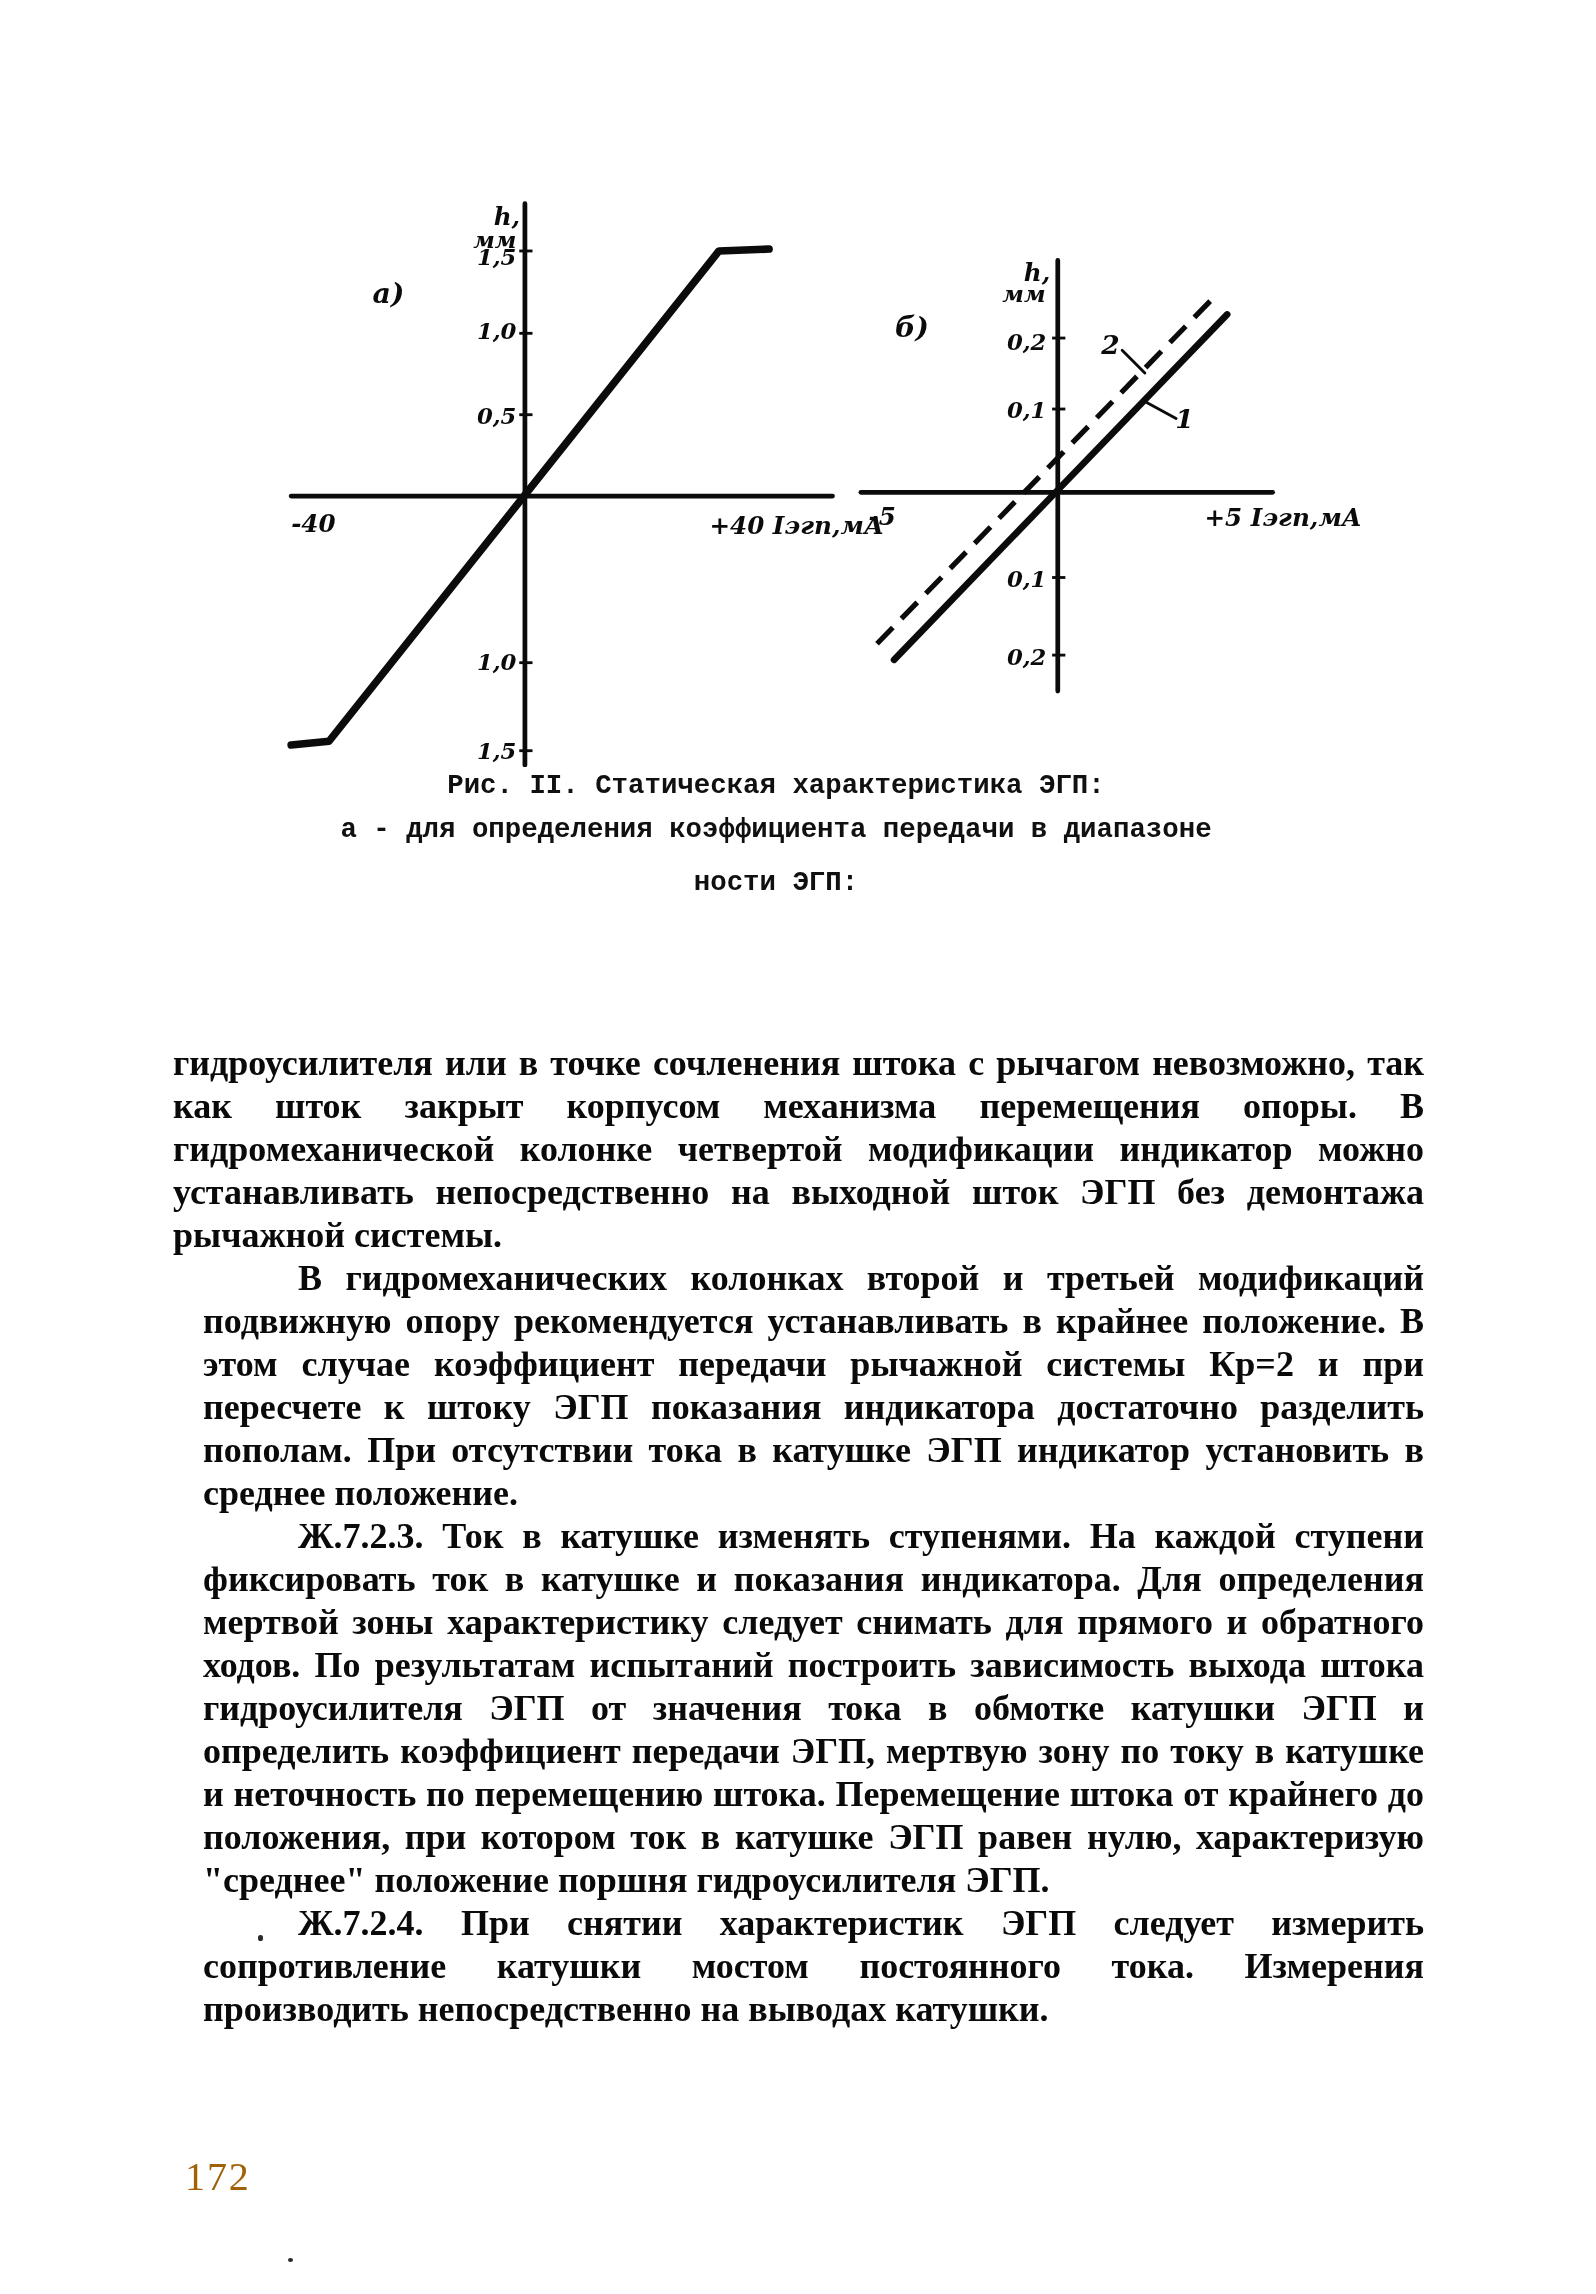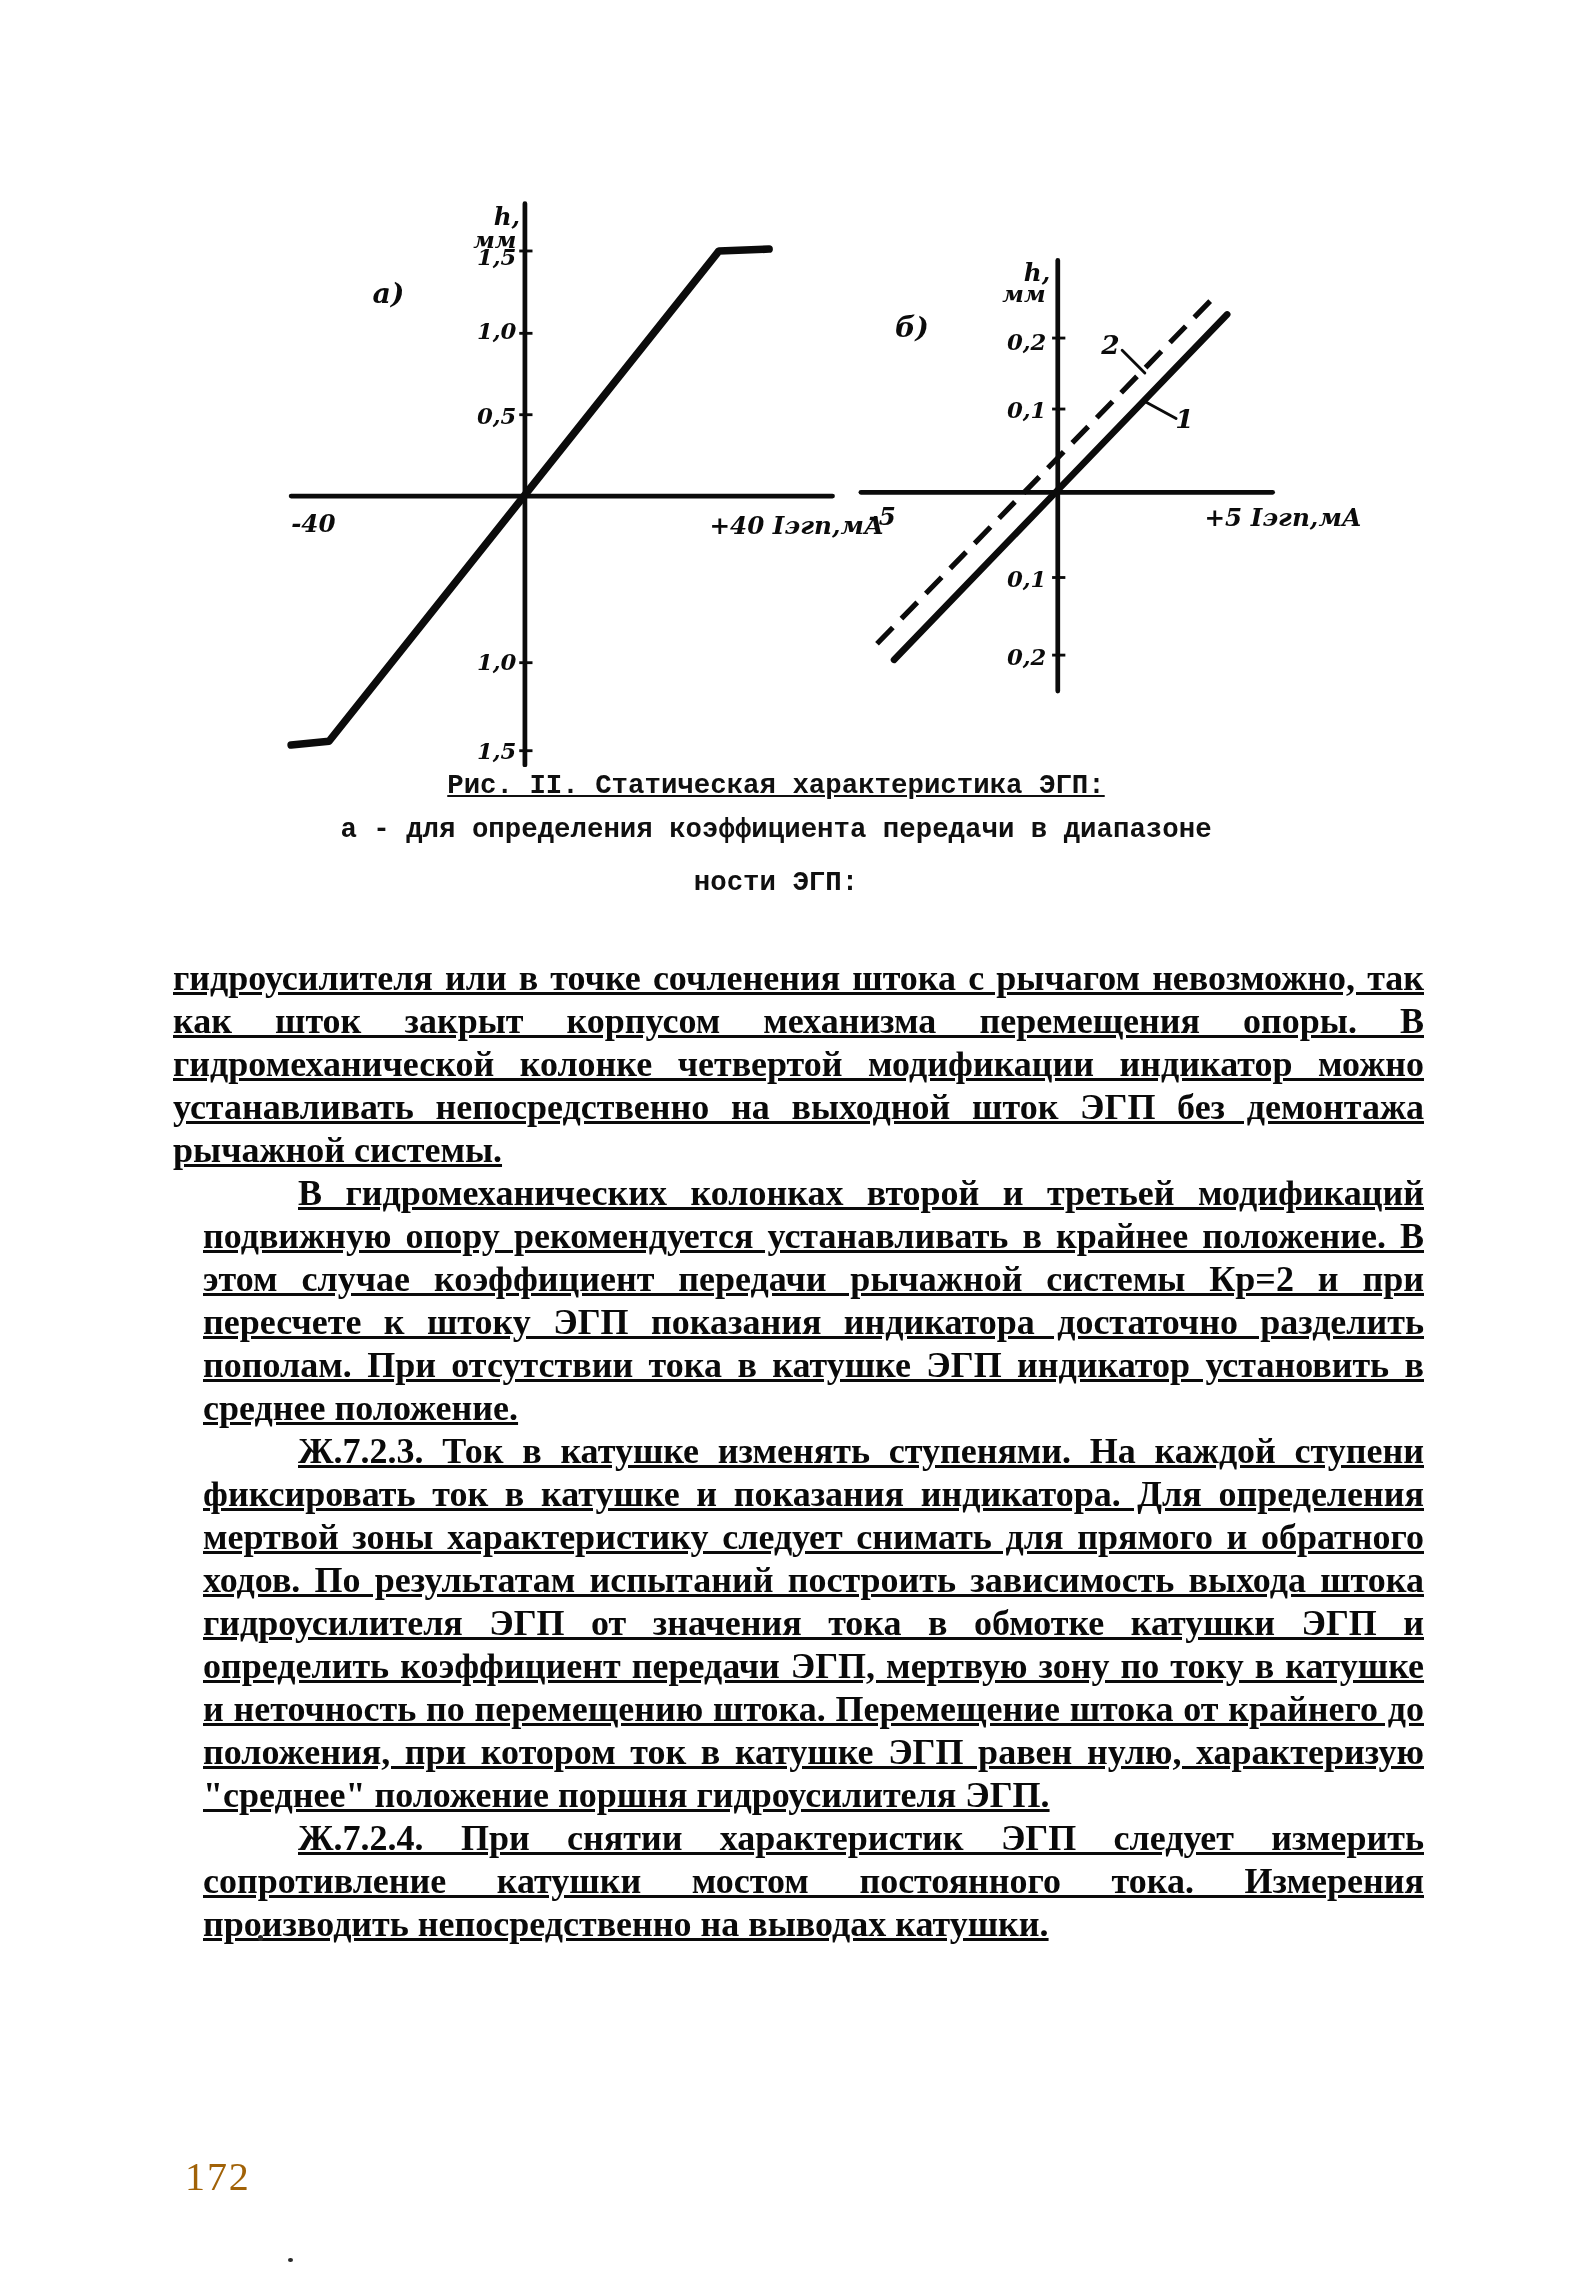--- a/index.html
+++ b/index.html
@@ -19,23 +19,23 @@
     font-family:"DejaVu Serif",serif;font-style:italic;font-weight:600;
     fill:#0b0b0b;
   }
   .sz24{font-size:24px;} .sz26{font-size:26px;} .sz28{font-size:28px;} .sz30{font-size:30px;}
   .caption-line{
     position:absolute;left:303px;width:946px;text-align:center;
     font-family:"Liberation Mono",monospace;font-weight:bold;
     font-size:27.4px;color:#101010;white-space:nowrap;letter-spacing:0;
   }
   .bodytext{
-    position:absolute;left:173px;top:957px;width:1251px;
+    position:absolute;left:173px;top:1042px;width:1251px;
     font-size:36px;line-height:43px;font-weight:bold;
-    text-align:justify;color:#0a0a0a;text-decoration:underline;
+    text-align:justify;color:#0a0a0a;
   }
   .bodytext p{margin:0;padding:0;}
   .bodytext p.indent{text-indent:95px;margin-left:30px;}
   .pagenum{
     position:absolute;left:185px;top:2153px;
     font-size:40px;color:#a16207;letter-spacing:1.9px;
   }
   .speck{position:absolute;background:#2a2a2a;border-radius:50%;}
   .speck1{left:258px;top:1935px;width:4.7px;height:5.7px;}
   .speck2{left:288px;top:2258px;width:4.7px;height:3.8px;}
@@ -100,21 +100,21 @@
       <text class="chartlabel sz26" x="738" y="424">-5</text>
       <text class="chartlabel sz26" x="1093" y="426">+5 Iэгп,мА</text>
 
       <text class="chartlabel sz30" x="766" y="226">б)</text>
 
       <text class="chartlabel sz28" x="984" y="244">2</text>
       <text class="chartlabel sz28" x="1062" y="322">1</text>
     </g>
   </svg>
 
-  <div class="caption-line" style="top:770px;text-decoration:underline;">Рис. II. Статическая характеристика ЭГП:</div>
+  <div class="caption-line" style="top:770px;">Рис. II. Статическая характеристика ЭГП:</div>
   <div class="caption-line" style="top:814px;font-family:Liberation Mono, monospace;">а - для определения коэффициента передачи в диапазоне</div>
   <div class="caption-line" style="top:867px;">ности ЭГП:</div>
 
   <div class="bodytext">
     <p>гидроусилителя или в точке сочленения штока с рычагом невозможно, так как шток закрыт корпусом механизма перемещения опоры. В гидромеханической колонке четвертой модификации индикатор можно устанавливать непосредственно на выходной шток ЭГП без демонтажа рычажной системы.</p>
     <p class="indent">В гидромеханических колонках второй и третьей модификаций подвижную опору рекомендуется устанавливать в крайнее положение. В этом случае коэффициент передачи рычажной системы Кр=2 и при пересчете к штоку ЭГП показания индикатора достаточно разделить пополам. При отсутствии тока в катушке ЭГП индикатор установить в среднее положение.</p>
     <p class="indent">Ж.7.2.3. Ток в катушке изменять ступенями. На каждой ступени фиксировать ток в катушке и показания индикатора. Для определения мертвой зоны характеристику следует снимать для прямого и обратного ходов. По результатам испытаний построить зависимость выхода штока гидроусилителя ЭГП от значения тока в обмотке катушки ЭГП и определить коэффициент передачи ЭГП, мертвую зону по току в катушке и неточность по перемещению штока. Перемещение штока от крайнего до положения, при котором ток в катушке ЭГП равен нулю, характеризую "среднее" положение поршня гидроусилителя ЭГП.</p>
     <p class="indent">Ж.7.2.4. При снятии характеристик ЭГП следует измерить сопротивление катушки мостом постоянного тока. Измерения производить непосредственно на выводах катушки.</p>
   </div>
 

